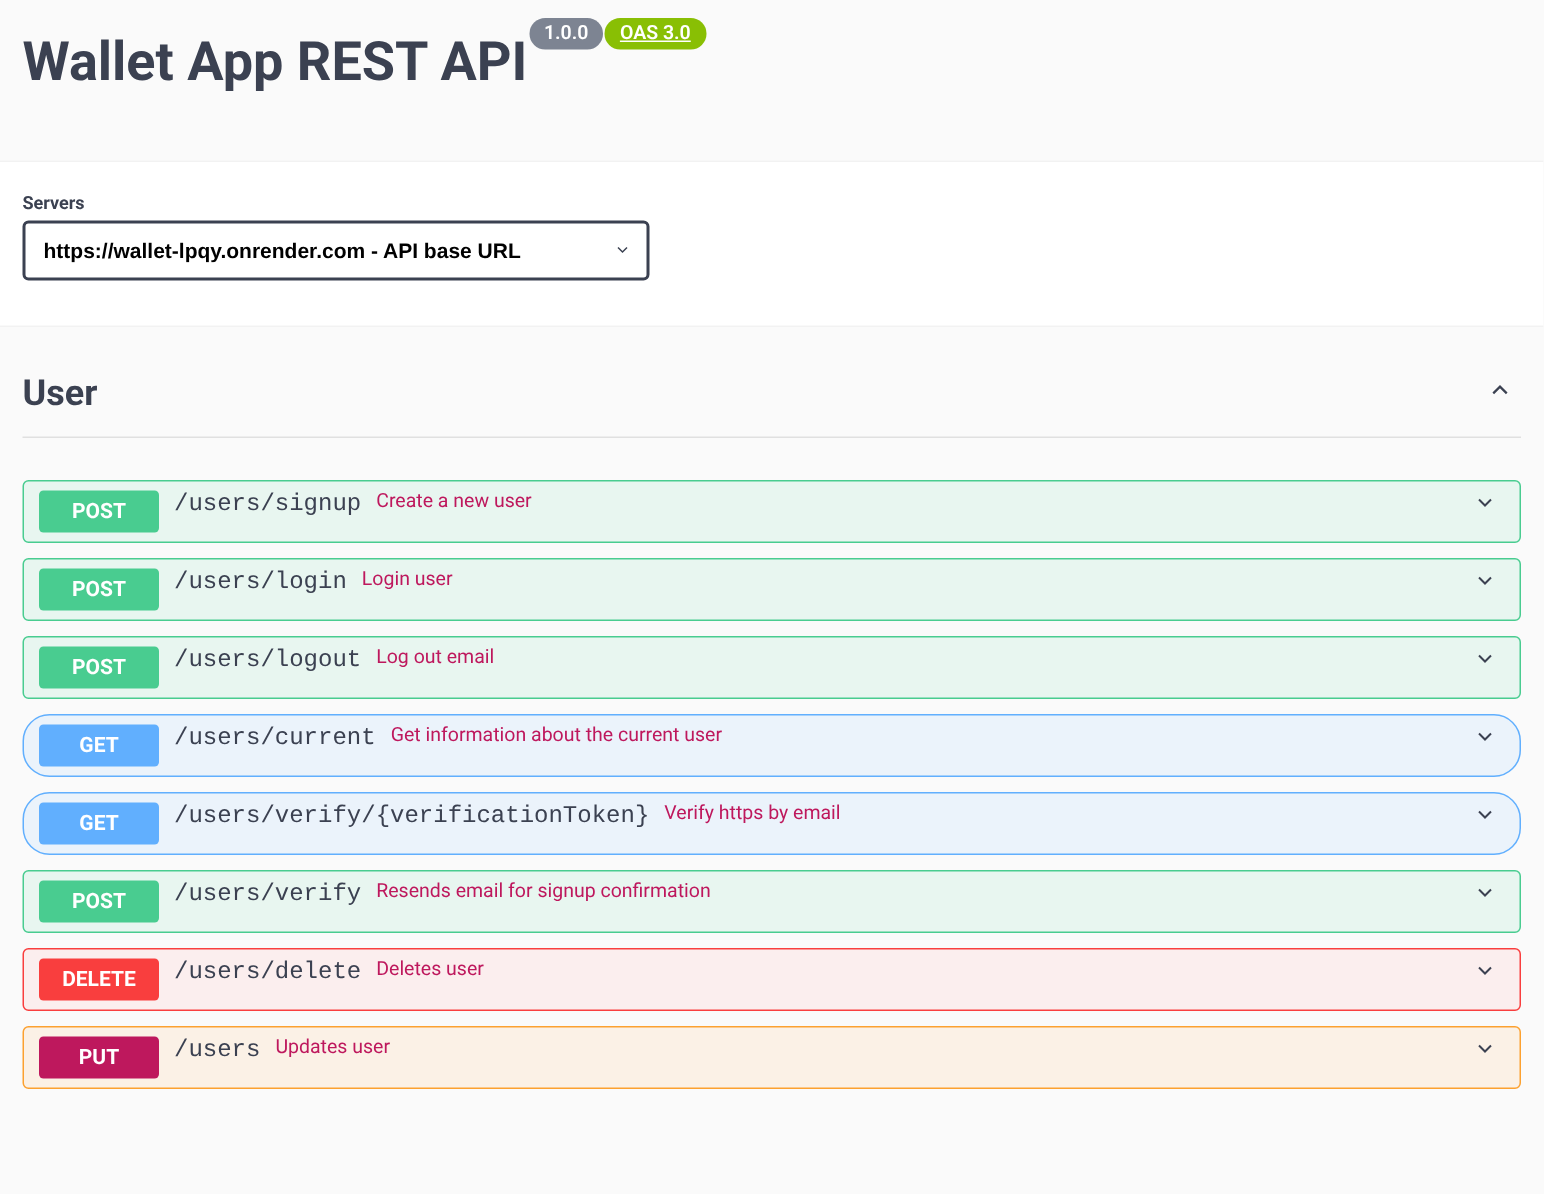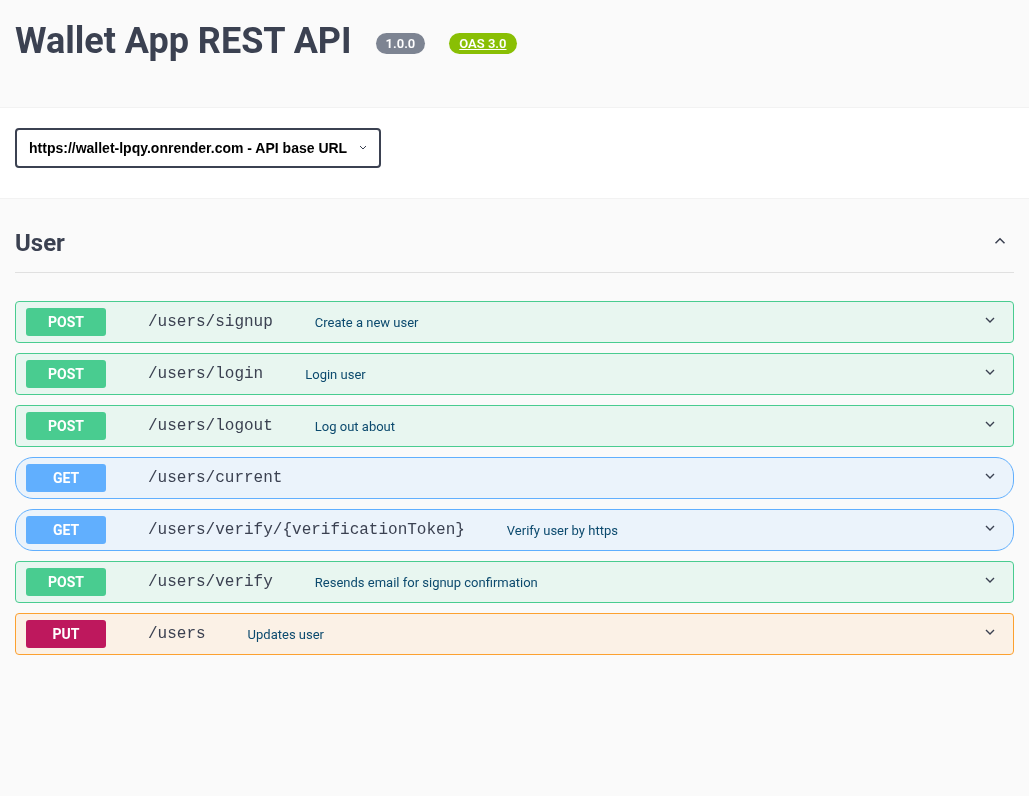--- a/index.html
+++ b/index.html
@@ -1,59 +1,60 @@
 <!DOCTYPE html>
 <html><head>
 <meta charset="utf-8">
 <style>
 * { box-sizing: border-box; margin: 0; padding: 0; }
 body { font-family: -apple-system, BlinkMacSystemFont, "Segoe UI", Roboto, Helvetica, Arial, sans-serif; background: #fafafa; color: #3b4151; }
 .header-section { padding: 20px 15px 30px 15px; }
-.title-row { display: flex; align-items: flex-end; gap: 24px; margin-bottom: 15px; }
+.title-row { display: flex; align-items: flex-start; gap: 1px; margin-bottom: 15px; }
 .api-title { font-size: 36px; font-weight: 700; color: #3b4151; }
 .badge { font-size: 13px; font-weight: 600; padding: 3px 10px; border-radius: 12px; color: #fff; display: inline-block; position: relative; top: -8px; }
 .badge-version { background: #7d8492; }
 .badge-oas { background: #89bf04; text-decoration: underline; }
 .link-row { font-size: 14px; }
 .link-row a { color: #4990e2; text-decoration: none; }
 .servers-section { background: #fff; padding: 20px 15px 30px 15px; border-top: 1px solid rgba(0,0,0,0.05); border-bottom: 1px solid rgba(0,0,0,0.05); }
 .servers-label { font-size: 12px; font-weight: 700; margin-bottom: 5px; }
-.server-select { width: 366px; padding: 10px 30px 10px 12px; border: 2px solid #3b4151; border-radius: 4px; font-size: 14px; font-weight: 600; background: #fff; appearance: none; position: relative; cursor: pointer; }
+.server-select { width: 418px; padding: 10px 30px 10px 12px; border: 2px solid #3b4151; border-radius: 4px; font-size: 14px; font-weight: 600; background: #fff; appearance: none; position: relative; cursor: pointer; }
 .select-wrap { position: relative; display: inline-block; }
 .select-caret { position: absolute; right: 12px; top: 50%; transform: translateY(-50%); pointer-events: none; }
 .main { padding: 20px 15px 40px 15px; }
 .tag-header { display: flex; align-items: center; justify-content: space-between; padding: 10px 0 15px 0; cursor: pointer; border-bottom: 1px solid rgba(0,0,0,0.1); margin-bottom: 28px; }
 .tag-title { font-size: 24px; font-weight: 700; color: #3b4151; }
-.op { display: flex; align-items: center; border: 1px solid; border-radius: 4px; padding: 6px 10px; margin-bottom: 10px; cursor: pointer; gap: 32px; }
+.op { display: flex; border: 1px solid; border-radius: 4px; padding: 6px 10px; margin-bottom: 10px; cursor: pointer; }
 .op-post { background: #e8f6f0; border-color: #49cc90; }
 .op-get { background: #ebf3fb; border-color: #61affe; border-radius: 18px; }
 .op-delete { background: #fbeeee; border-color: #f93e3e; }
 .op-put { background: #fbf1e6; border-color: #fca130; }
 .method { font-size: 14px; font-weight: 700; color: #fff; padding: 6px 0; border-radius: 3px; min-width: 80px; text-align: center; margin-right: 10px; }
 .method-post { background: #49cc90; }
 .method-get { background: #61affe; }
 .method-delete { background: #f93e3e; }
 .method-put { background: #be185d; }
 .path { font-family: "SFMono-Regular", Consolas, "Liberation Mono", Menlo, monospace; font-weight: 400; font-size: 16px; color: #3b4151; margin-right: 10px; }
-.summary { font-size: 13px; color: #0c4a6e; flex: 1; }
+.summary { font-size: 13px; color: #be185d; flex: 1; }
 .chev { margin-left: auto; padding-right: 5px; }
 svg.ic { stroke: #3b4151; stroke-width: 2; fill: none; }
 </style>
 </head>
 <body>
 
 <div class="header-section">
   <div class="title-row">
     <h1 class="api-title">Wallet App REST API</h1>
     <span class="badge badge-version">1.0.0</span>
     <span class="badge badge-oas">OAS 3.0</span>
   </div>
 </div>
 
 <div class="servers-section">
+  <div class="servers-label">Servers</div>
   <div class="select-wrap">
     <select class="server-select">
       <option>https://wallet-lpqy.onrender.com - API base URL</option>
     </select>
     <span class="select-caret">
       <svg class="ic" width="12" height="12" viewBox="0 0 24 24">
           <polyline points="6 9 12 15 18 9"></polyline>
         </svg>
     </span>
   </div>
@@ -82,44 +83,53 @@
         <span class="method method-post">POST</span>
         <span class="path">/users/login</span>
         <span class="summary">Login user</span>
         <span class="chev"><svg class="ic" width="16" height="16" viewBox="0 0 24 24">
             <polyline points="6 9 12 15 18 9"></polyline>
           </svg></span>
       </div>
       <div class="op op-post">
         <span class="method method-post">POST</span>
         <span class="path">/users/logout</span>
-        <span class="summary">Log out about</span>
+        <span class="summary">Log out email</span>
         <span class="chev"><svg class="ic" width="16" height="16" viewBox="0 0 24 24">
             <polyline points="6 9 12 15 18 9"></polyline>
           </svg></span>
       </div>
       <div class="op op-get">
         <span class="method method-get">GET</span>
         <span class="path">/users/current</span>
+        <span class="summary">Get information about the current user</span>
         <span class="chev"><svg class="ic" width="16" height="16" viewBox="0 0 24 24">
             <polyline points="6 9 12 15 18 9"></polyline>
           </svg></span>
       </div>
       <div class="op op-get">
         <span class="method method-get">GET</span>
         <span class="path">/users/verify/{verificationToken}</span>
-        <span class="summary">Verify user by https</span>
+        <span class="summary">Verify https by email</span>
         <span class="chev"><svg class="ic" width="16" height="16" viewBox="0 0 24 24">
             <polyline points="6 9 12 15 18 9"></polyline>
           </svg></span>
       </div>
       <div class="op op-post">
         <span class="method method-post">POST</span>
         <span class="path">/users/verify</span>
         <span class="summary">Resends email for signup confirmation</span>
+        <span class="chev"><svg class="ic" width="16" height="16" viewBox="0 0 24 24">
+            <polyline points="6 9 12 15 18 9"></polyline>
+          </svg></span>
+      </div>
+      <div class="op op-delete">
+        <span class="method method-delete">DELETE</span>
+        <span class="path">/users/delete</span>
+        <span class="summary">Deletes user</span>
         <span class="chev"><svg class="ic" width="16" height="16" viewBox="0 0 24 24">
             <polyline points="6 9 12 15 18 9"></polyline>
           </svg></span>
       </div>
       <div class="op op-put">
         <span class="method method-put">PUT</span>
         <span class="path">/users</span>
         <span class="summary">Updates user</span>
         <span class="chev"><svg class="ic" width="16" height="16" viewBox="0 0 24 24">
             <polyline points="6 9 12 15 18 9"></polyline>

